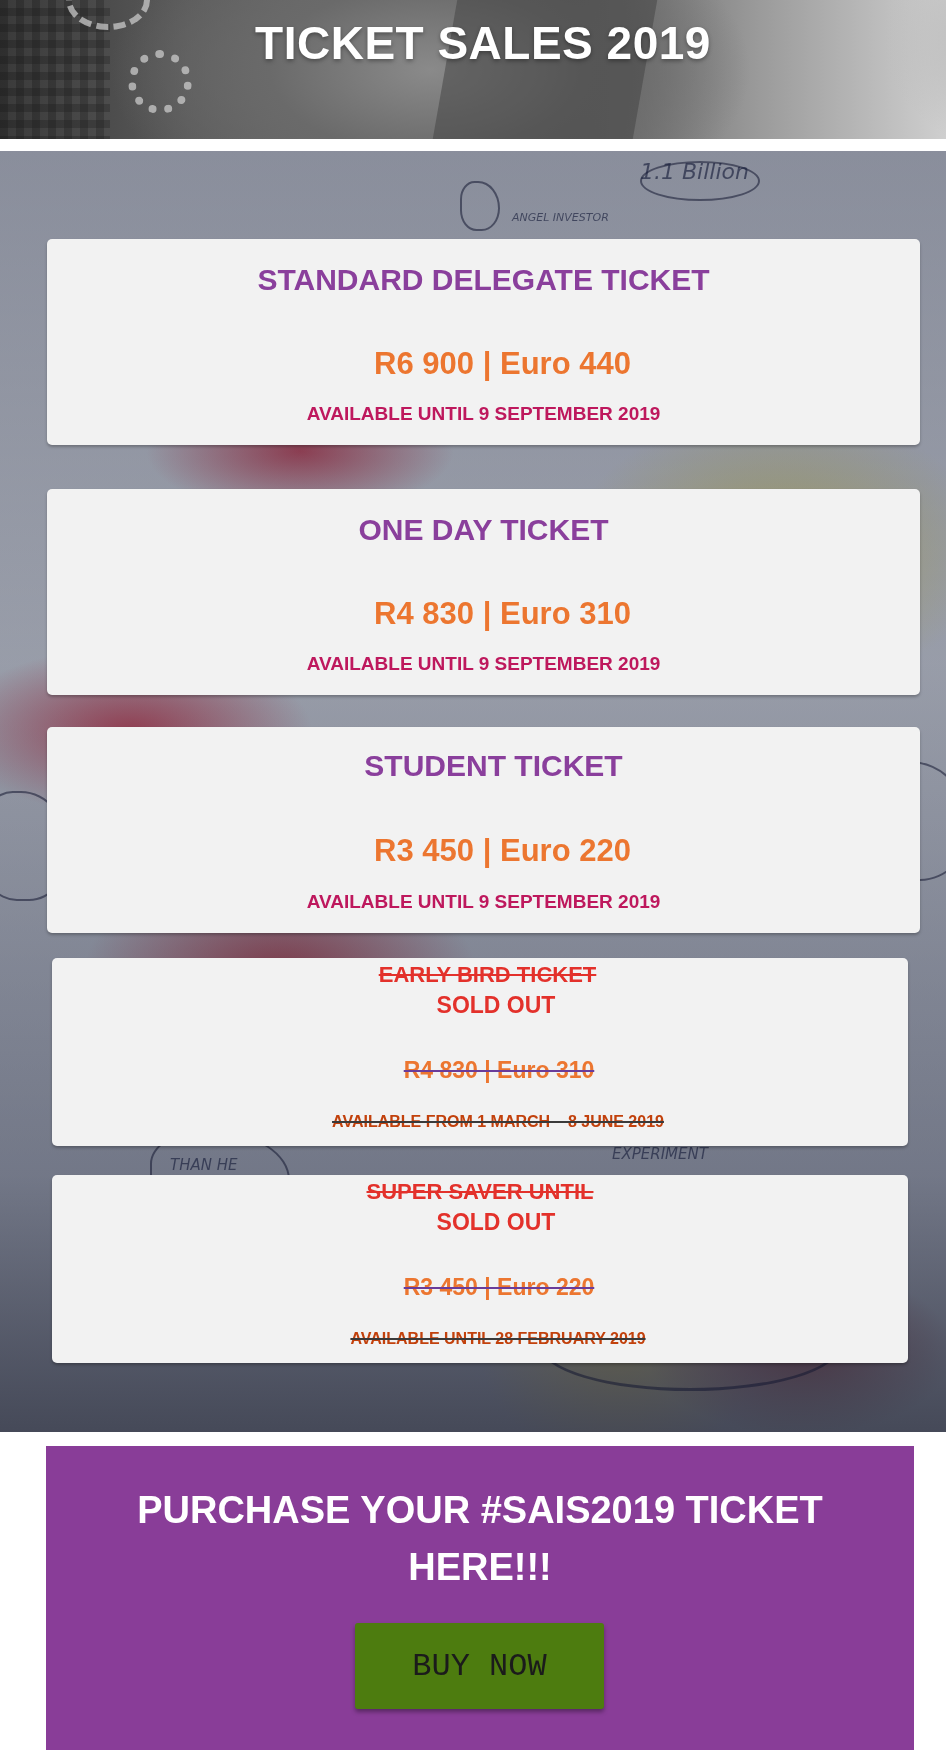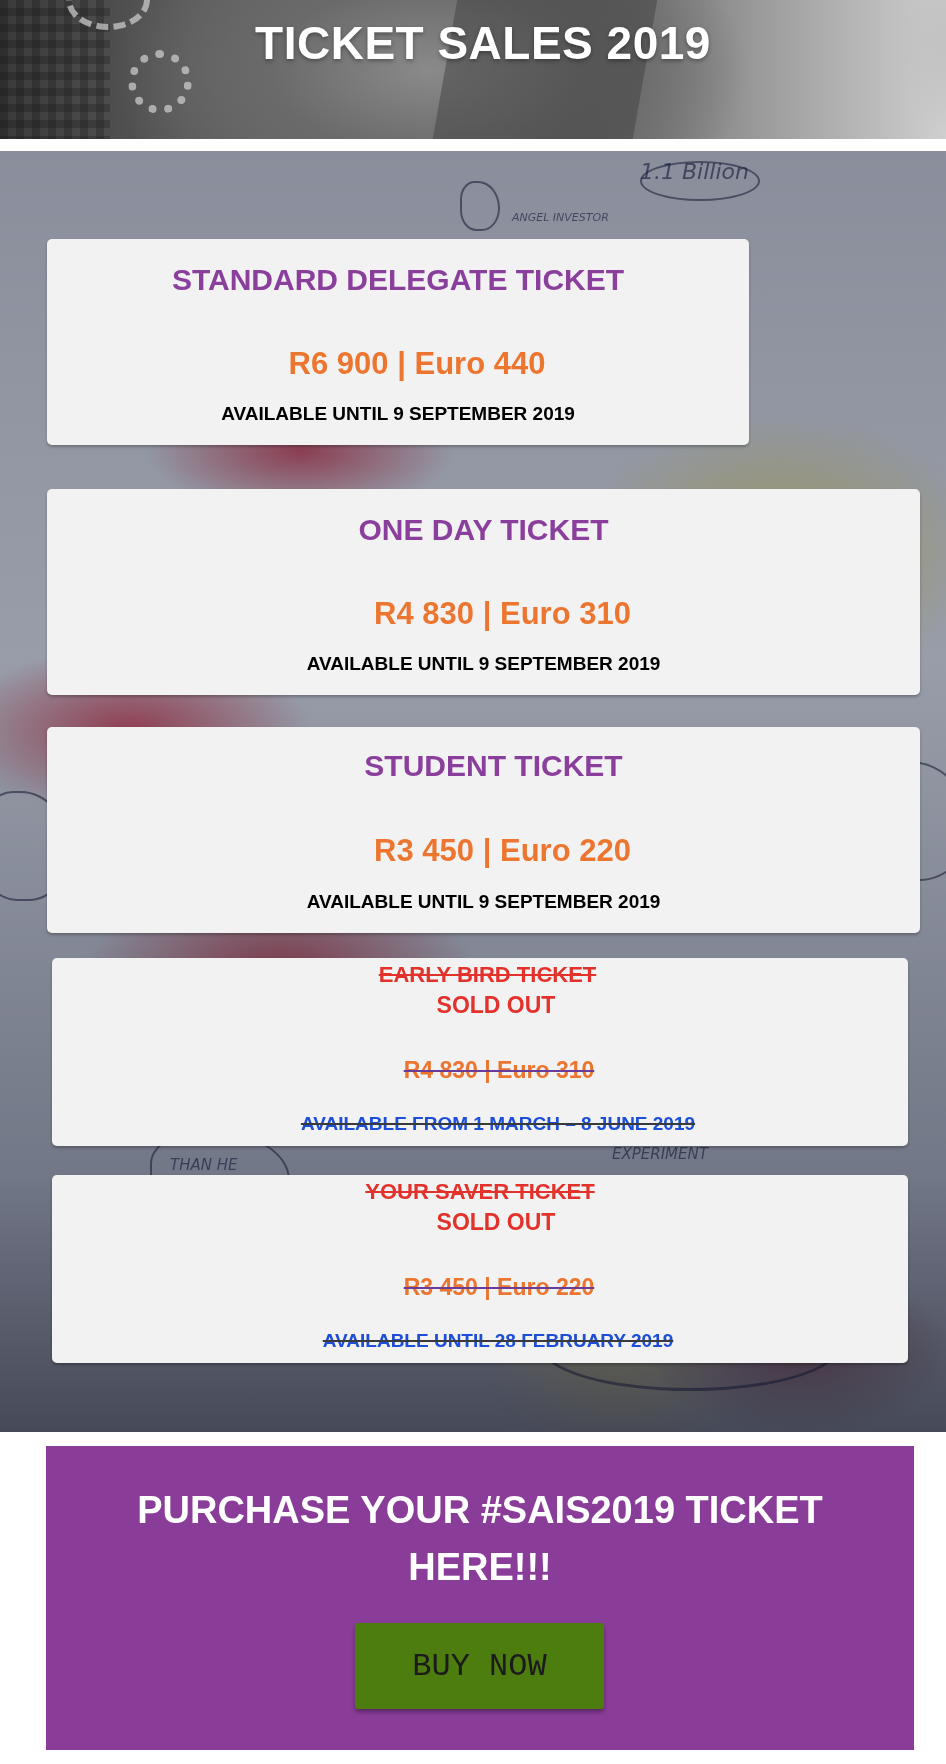--- a/index.html
+++ b/index.html
@@ -76,26 +76,26 @@
     box-shadow: 0 2px 3px rgba(0,0,0,0.25);
     text-align: center;
   }
   .card-title {
     position: absolute; left: 0; width: 100%; color: #8a3f9c; font-weight: 700; font-size: 30px;
   }
   .card-price {
     position: absolute; left: 0; width: 100%; color: #ec7630; font-weight: 700; font-size: 31px; padding-left: 38px;
   }
   .card-avail {
-    position: absolute; left: 0; width: 100%; color: #000000; font-weight: 700; font-size: 19px;
+    position: absolute; left: 0; width: 100%; color: #be185d; font-weight: 700; font-size: 19px;
   }
   .sold .card-title { color: #e3312b; font-size: 22px; text-decoration: line-through; text-decoration-color: #e3312b; text-decoration-thickness: 2px; }
   .sold .card-soldout { position: absolute; left: 16px; width: 100%; color: #e3312b; font-weight: 700; font-size: 23px; }
   .sold .card-price { font-size: 23px; text-decoration: line-through; text-decoration-color: #6a3c9a; text-decoration-thickness: 2px; }
-  .sold .card-avail { color: #1d4ed8; font-size: 19px; text-decoration: line-through; text-decoration-color: #3a3a3a; text-decoration-thickness: 2px; padding-left: 36px; }
+  .sold .card-avail { color: #c2410c; font-size: 16px; text-decoration: line-through; text-decoration-color: #3a3a3a; text-decoration-thickness: 2px; padding-left: 36px; }
 
   
   .cta {
     position: absolute; left: 46px; top: 1446px; width: 868px; height: 304px; background: #893d98;
     text-align: center;
   }
   .cta-heading {
     position: absolute; left: 40px; top: 36px; width: 788px; color: #ffffff; font-weight: 700;
     font-size: 38px; line-height: 57px;
   }
@@ -122,21 +122,21 @@
   <div class="doodle d2"></div>
   <div class="doodle d3"></div>
   <div class="doodle d4"></div>
   <div class="doodle d5"></div>
   <div class="doodle d6"></div>
   <span class="sketch-text s1">1.1 Billion</span>
   <span class="sketch-text s2">ANGEL INVESTOR</span>
   <span class="sketch-text s3">EXPERIMENT</span>
   <span class="sketch-text s4">THAN HE</span>
 
-  <div class="card" style="left:47px; top:88px; width:702px; height:206px;">
+  <div class="card" style="left:47px; top:88px; width:873px; height:206px;">
     <div class="card-title" style="top:24px;">STANDARD DELEGATE TICKET</div>
     <div class="card-price" style="top:107px;">R6 900 | Euro 440</div>
     <div class="card-avail" style="top:164px;">AVAILABLE UNTIL 9 SEPTEMBER 2019</div>
   </div>
 
   <div class="card" style="left:47px; top:338px; width:873px; height:206px;">
     <div class="card-title" style="top:24px;">ONE DAY TICKET</div>
     <div class="card-price" style="top:107px;">R4 830 | Euro 310</div>
     <div class="card-avail" style="top:164px;">AVAILABLE UNTIL 9 SEPTEMBER 2019</div>
   </div>
@@ -148,21 +148,21 @@
   </div>
 
   <div class="card sold" style="left:52px; top:807px; width:856px; height:188px;">
     <div class="card-title" style="top:4px;padding-left:15px;">EARLY BIRD TICKET</div>
     <div class="card-soldout" style="top:34px;">SOLD OUT</div>
     <div class="card-price" style="top:99px;">R4 830 | Euro 310</div>
     <div class="card-avail" style="top:155px;">AVAILABLE FROM 1 MARCH – 8 JUNE 2019</div>
   </div>
 
   <div class="card sold" style="left:52px; top:1024px; width:856px; height:188px;">
-    <div class="card-title" style="top:4px;">YOUR SAVER TICKET</div>
+    <div class="card-title" style="top:4px;">SUPER SAVER UNTIL</div>
     <div class="card-soldout" style="top:34px;">SOLD OUT</div>
     <div class="card-price" style="top:99px;">R3 450 | Euro 220</div>
     <div class="card-avail" style="top:155px;">AVAILABLE UNTIL 28 FEBRUARY 2019</div>
   </div>
 </div>
 
 <div class="cta">
   <h2 class="cta-heading">PURCHASE YOUR #SAIS2019 TICKET HERE!!!</h2>
   <button class="buy-button">BUY NOW</button>
 </div>

